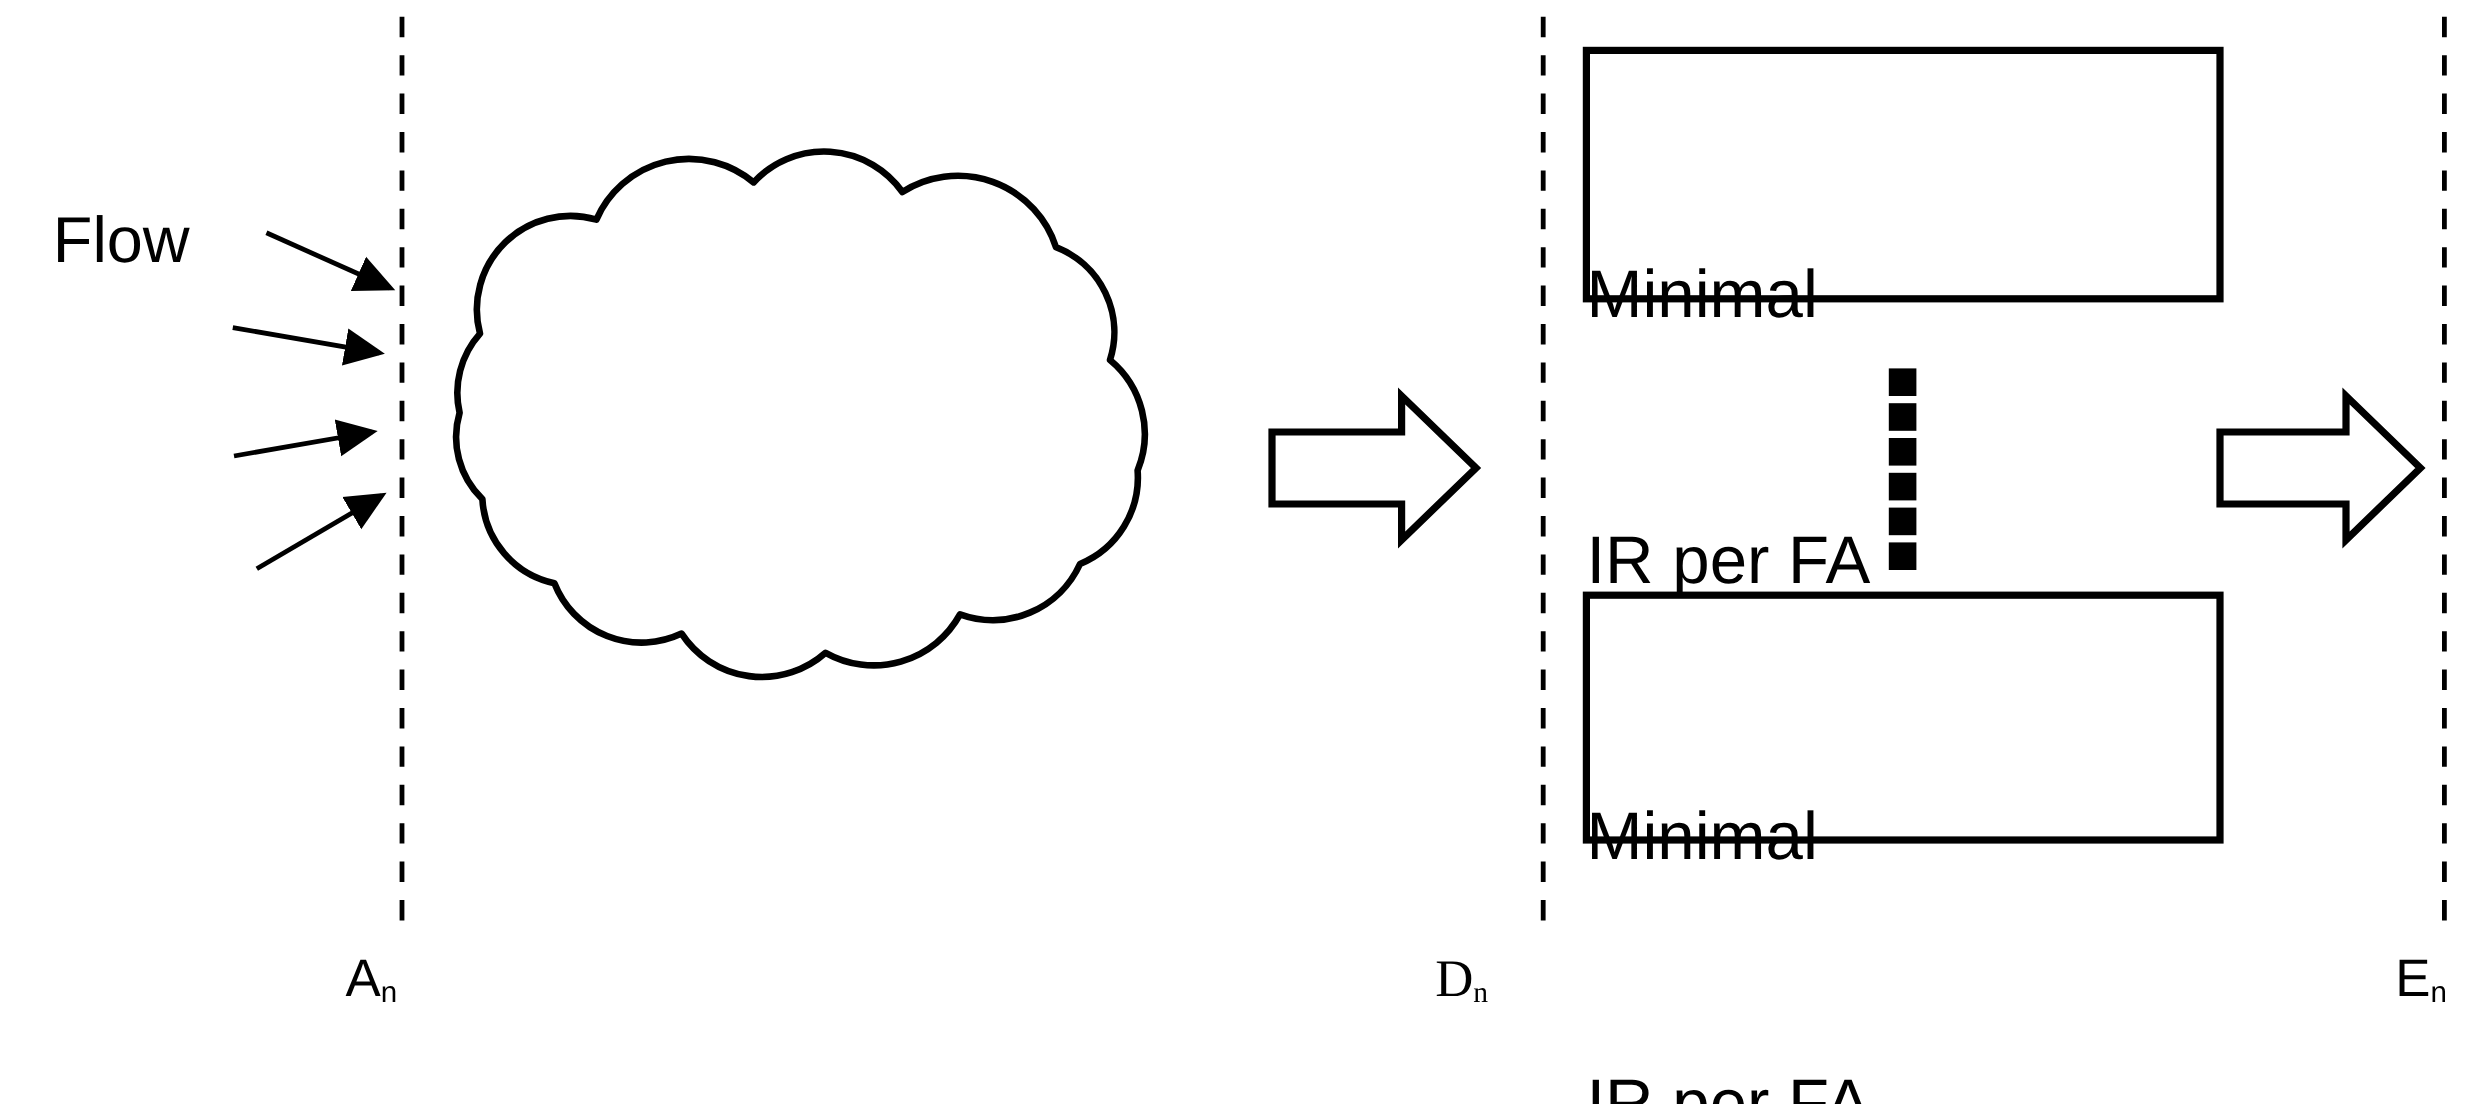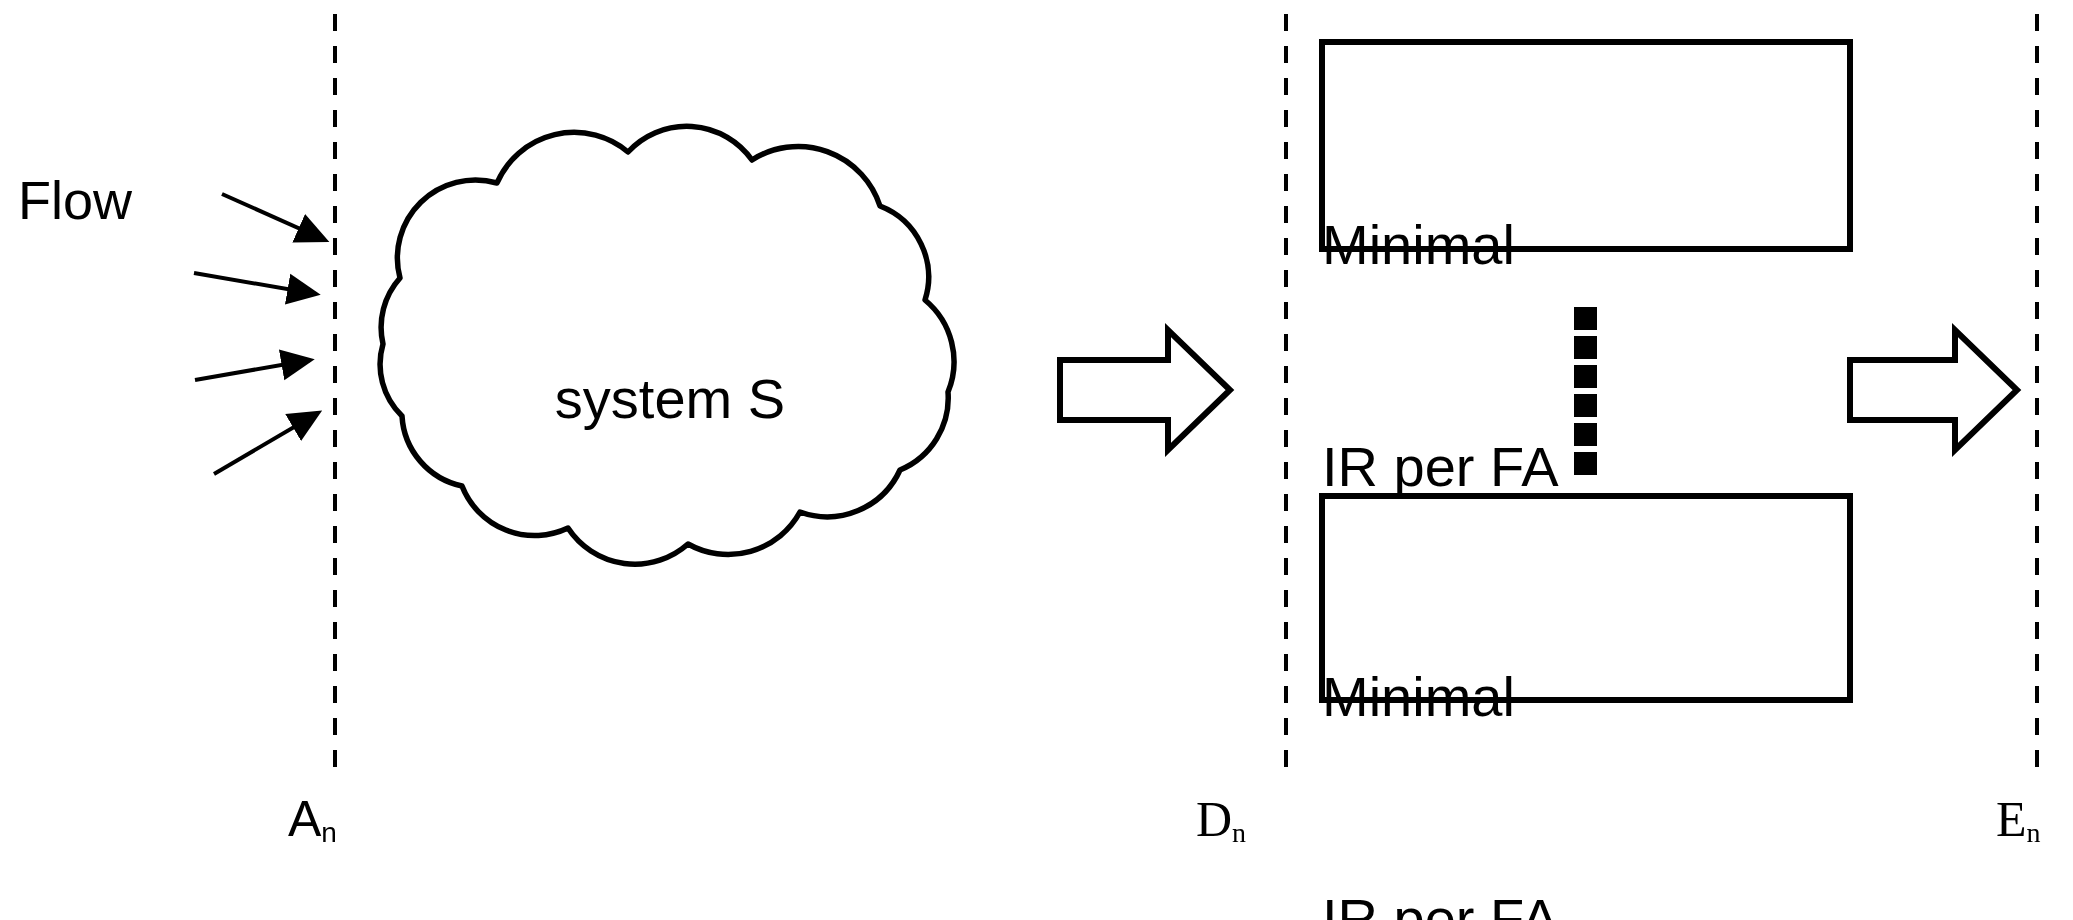--- a/index.html
+++ b/index.html
@@ -29,49 +29,49 @@
     color: #000000;
     font-family: "Liberation Sans", sans-serif;
     white-space: pre;
     line-height: 1.18;
   }
   .flow-label {
     left: 18px;
     top: 42px;
     font-size: 54px;
   }
-  .flow-label div { display: block; }
+  .flow-label div { display: block; margin-left: 26px; }
   .cloud-text {
     left: 480px;
     top: 205px;
     width: 380px;
     text-align: center;
     font-size: 56px;
     line-height: 1.38;
   }
   .box-text {
     width: 528px;
     text-align: left;
     font-size: 56px;
     line-height: 1.32;
   }
   .box-text-top { left: 1322px; top: 60px; }
   .box-text-bot { left: 1322px; top: 512px; }
   .axis-label {
-    font-size: 50px;
+    font-size: 44px;
   }
   .axis-label sub {
     font-size: 0.56em;
     vertical-align: baseline;
     position: relative;
     top: 0.22em;
   }
   .label-an { left: 288px; top: 790px; }
   .label-dn { left: 1196px; top: 790px; font-family: Liberation Serif, serif; }
-  .label-en { left: 1996px; top: 790px; font-family: Liberation Serif, serif; }
+  .label-en { left: 1996px; top: 790px; }
 </style>
 </head>
 <body>
 
 <div id="stage">
 
   <svg viewBox="0 0 2073 920" xmlns="http://www.w3.org/2000/svg">
 
     <defs>
       <marker id="thinhead" markerWidth="9" markerHeight="9" refX="7.2" refY="4.5" orient="auto" markerUnits="strokeWidth">
@@ -145,21 +145,20 @@
       <rect x="1574" y="452" width="23" height="23" fill="#000000"></rect>
     </g>
 
   </svg>
 
   <div class="txt flow-label">
     <div>Flow</div>
   </div>
 
   <div class="txt cloud-text">
-    <div>system S</div>
   </div>
 
   <div class="txt box-text box-text-top">
     <div>Minimal</div>
     <div>IR per FA</div>
   </div>
 
   <div class="txt box-text box-text-bot">
     <div>Minimal</div>
     <div>IR per FA</div>

